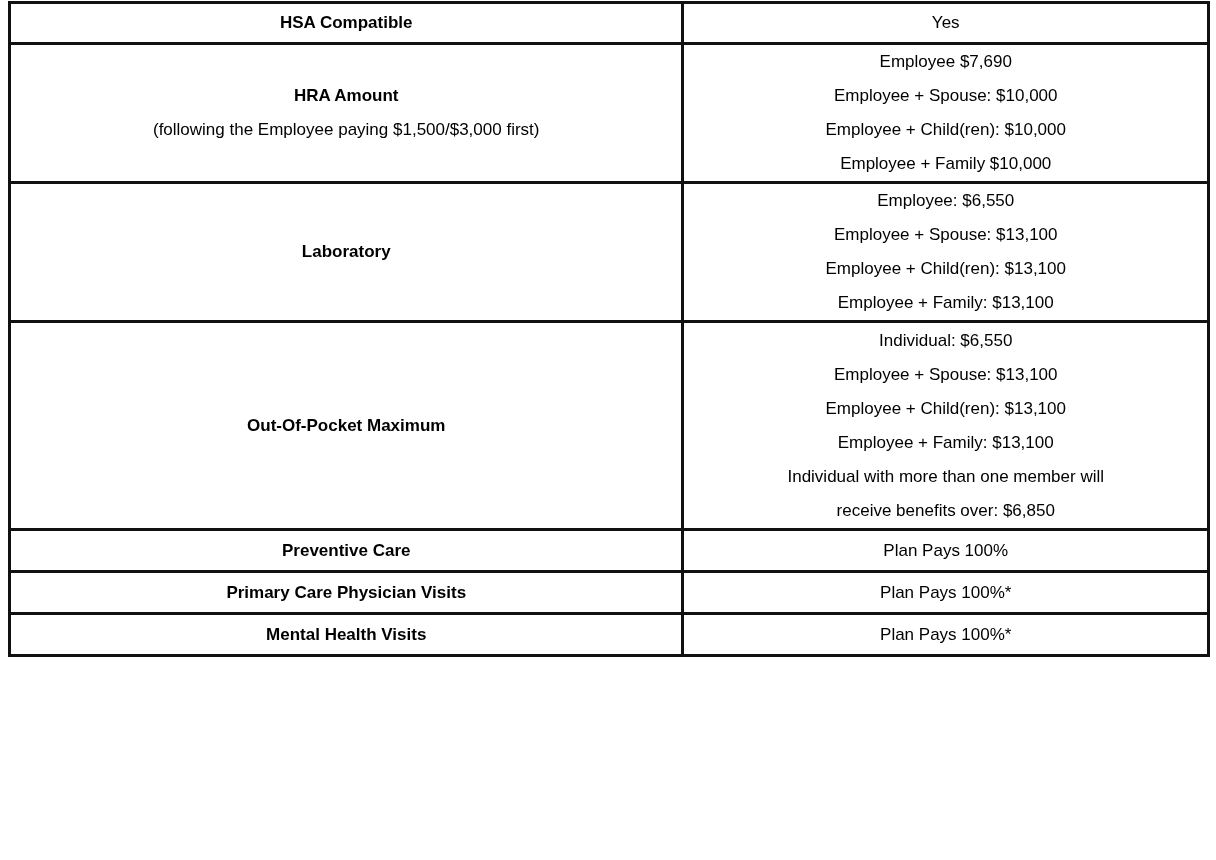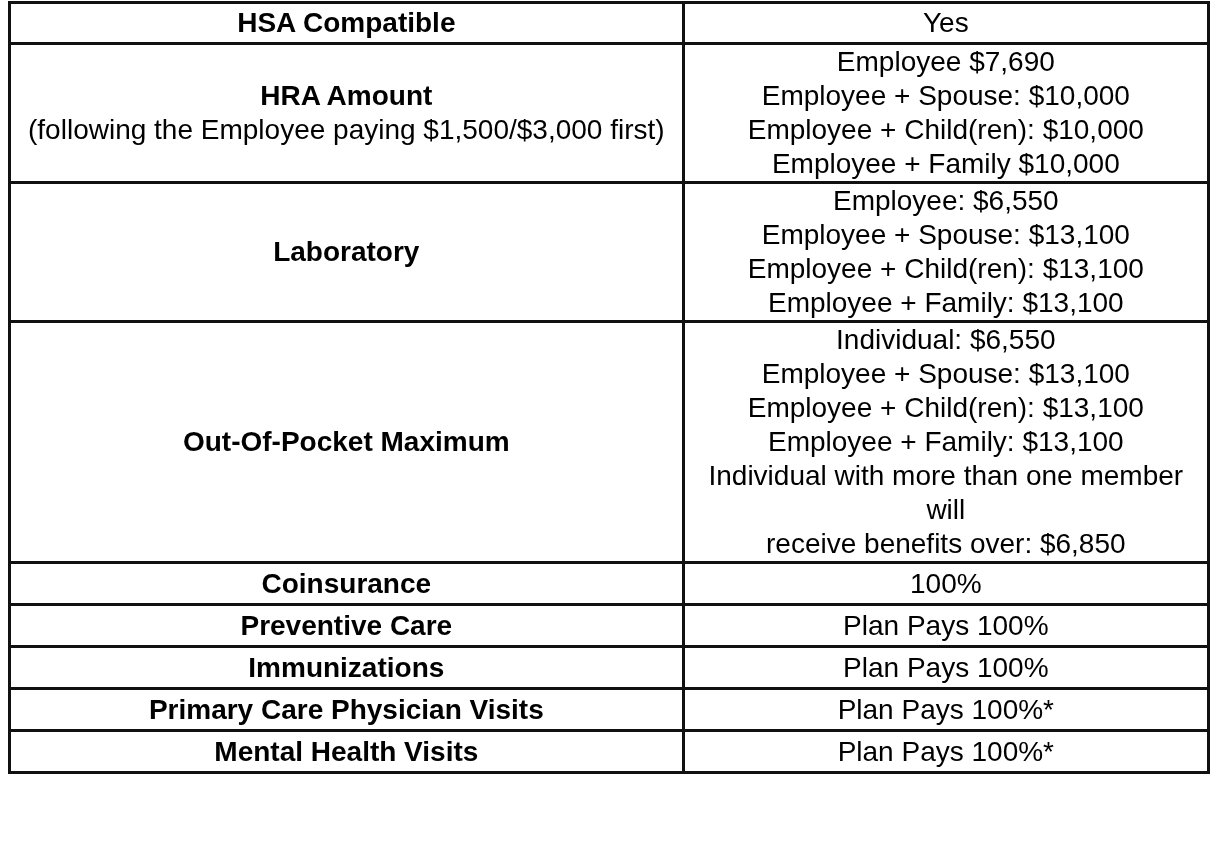--- a/index.html
+++ b/index.html
@@ -5,21 +5,21 @@
   html, body { margin: 0; padding: 0; background: #ffffff; }
   body { width: 1216px; height: 860px; overflow: hidden; position: relative; }
   table.benefits {
     position: absolute;
     left: 8px;
     top: 1px;
     width: 1202px;
     border-collapse: collapse;
     font-family: "Liberation Sans", sans-serif;
     color: #000;
-    font-size: 28px;
+    font-size: 17px;
   }
   table.benefits td {
     border: 3px solid #111;
     text-align: center;
     vertical-align: middle;
     padding: 0 4px;
     line-height: 34px;
   }
   td.label { width: 672px; font-weight: bold; }
   td.label .sub { font-weight: normal; display: block; }
@@ -69,29 +69,21 @@
       <td class="value">
         <span class="line">Individual: $6,550</span>
         <span class="line">Employee + Spouse: $13,100</span>
         <span class="line">Employee + Child(ren): $13,100</span>
         <span class="line">Employee + Family: $13,100</span>
         <span class="note">Individual with more than one member will</span>
         <span class="note">receive benefits over: $6,850</span>
       </td>
     </tr>
     <tr class="r-single">
-      <td class="label">Coinsurance</td>
-      <td class="value">100%</td>
-    </tr>
-    <tr class="r-single">
       <td class="label">Preventive Care</td>
-      <td class="value">Plan Pays 100%</td>
-    </tr>
-    <tr class="r-single">
-      <td class="label">Immunizations</td>
       <td class="value">Plan Pays 100%</td>
     </tr>
     <tr class="r-single">
       <td class="label">Primary Care Physician Visits</td>
       <td class="value">Plan Pays 100%*</td>
     </tr>
     <tr class="r-single">
       <td class="label">Mental Health Visits</td>
       <td class="value">Plan Pays 100%*</td>
     </tr>

